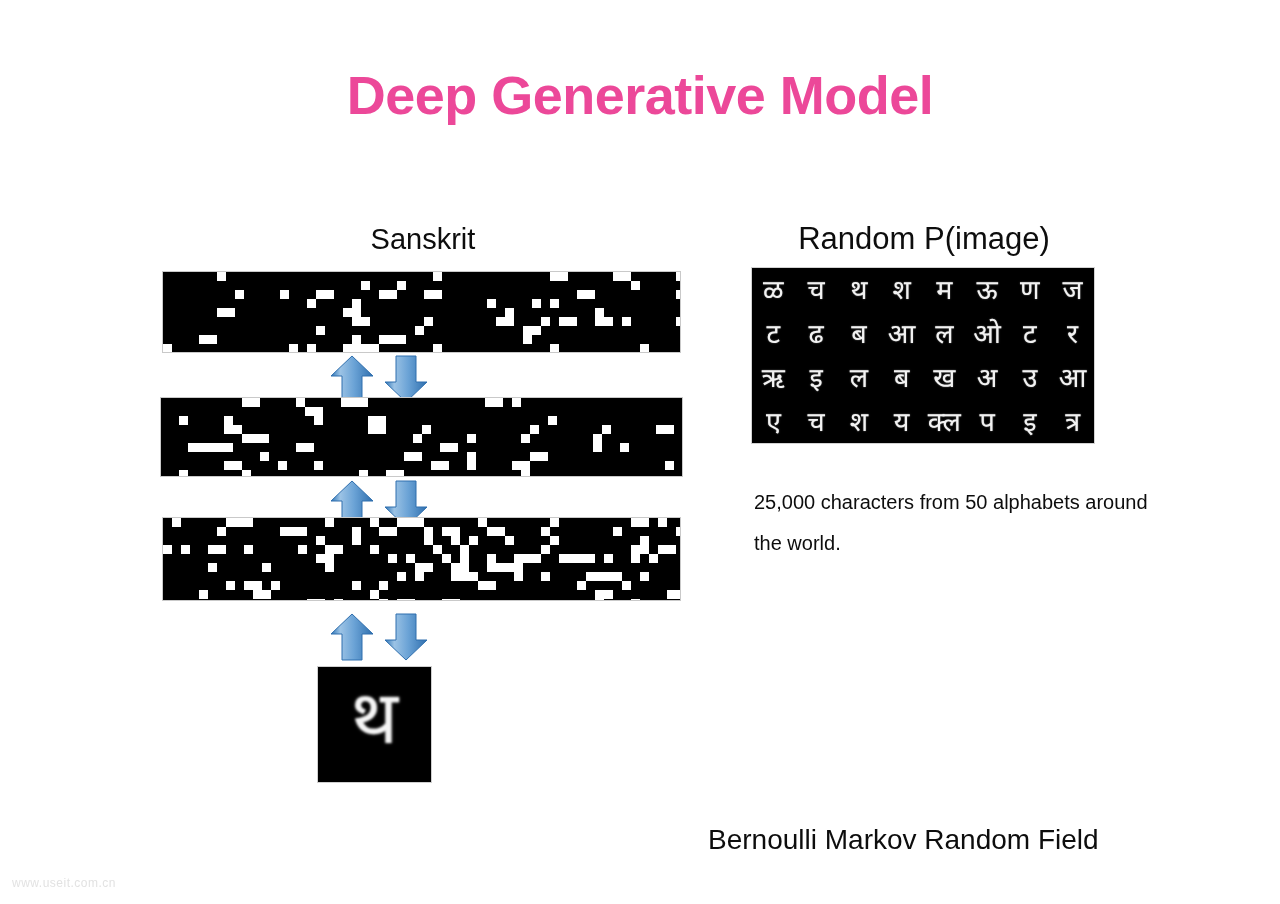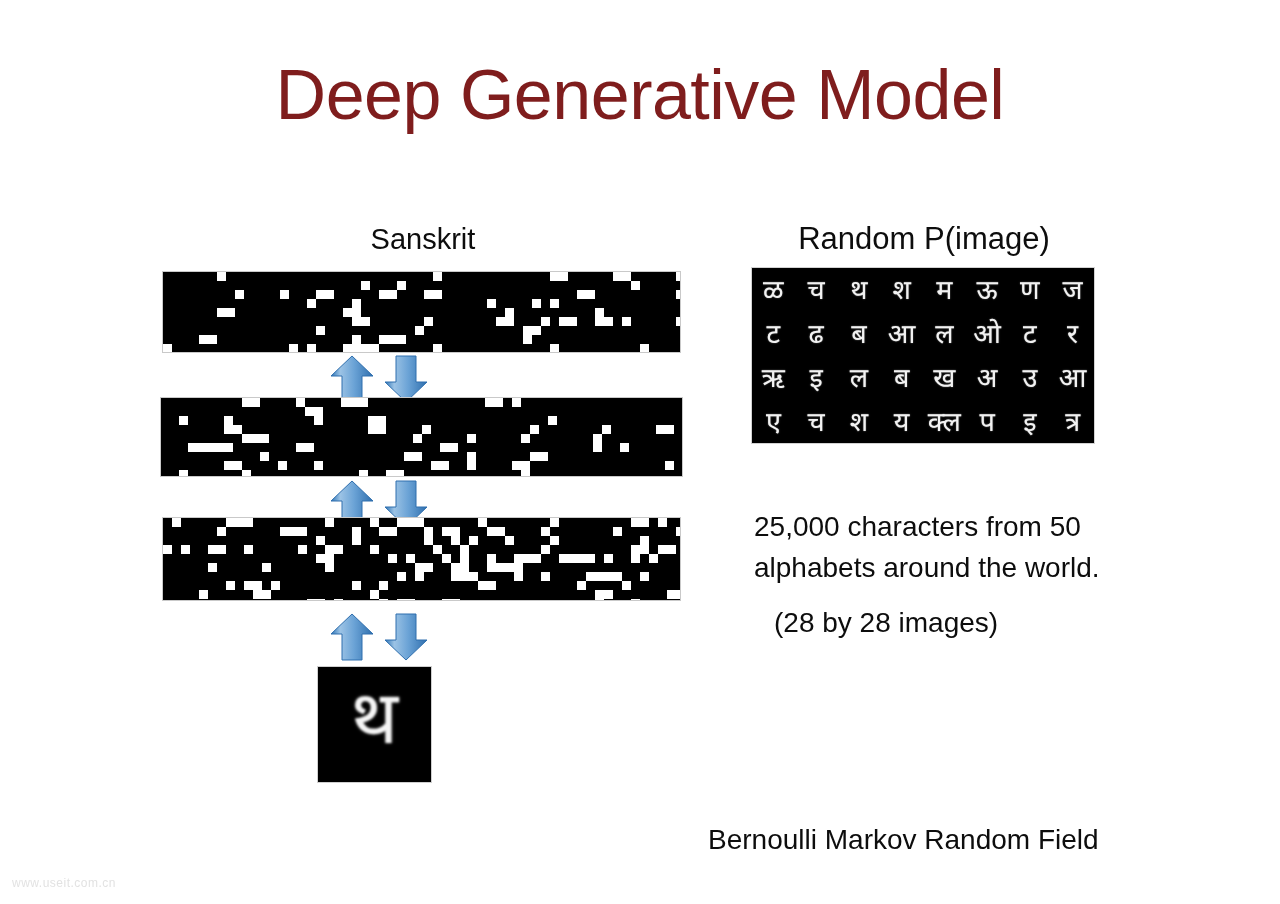--- a/index.html
+++ b/index.html
@@ -16,25 +16,25 @@
     color: #000000;
   }
 
   
   #slide-title {
     position: absolute;
     left: 0;
     top: 56px;
     width: 1280px;
     text-align: center;
-    font-size: 70px;
+    font-size: 54px;
     line-height: 78px;
-    font-weight: 400;
+    font-weight: 700;
     letter-spacing: -0.5px;
-    color: #7f1d1d;
+    color: #ec4899;
     white-space: nowrap;
   }
 
   
   #left-col {
     position: absolute;
     left: 163px;
     top: 222px;
     width: 520px;
   }
@@ -131,24 +131,23 @@
     line-height: 1;
     color: #f2f2f2;
     text-shadow: 0 0 1.5px rgba(255,255,255,0.55);
   }
 
   #desc-paragraph {
     position: absolute;
     left: 754px;
     top: 482px;
     width: 420px;
-    font-size: 28px;
+    font-size: 20px;
     line-height: 41px;
     color: #0d0d0d;
-    margin-top: 24px;
   }
 
   #bullet-list {
     position: absolute;
     left: 754px;
     top: 602px;
     width: 460px;
     font-size: 28px;
     line-height: 41px;
     color: #0d0d0d;
@@ -535,18 +534,17 @@
     <div class="cell">य</div>
     <div class="cell">क्ल</div>
     <div class="cell">प</div>
     <div class="cell">इ</div>
     <div class="cell">त्र</div>
   </div>
 
 <div id="desc-paragraph">25,000 characters from 50 alphabets around the world.</div>
 
 <div id="bullet-list">
-    <div class="bullet-row cont"><span class="dot">•</span><span>(28 by 28 images)</span></div>
   </div>
 
 <div id="footnote">Bernoulli Markov Random Field</div>
 
 <div id="watermark">www.useit.com.cn</div>
 
 </body></html>

